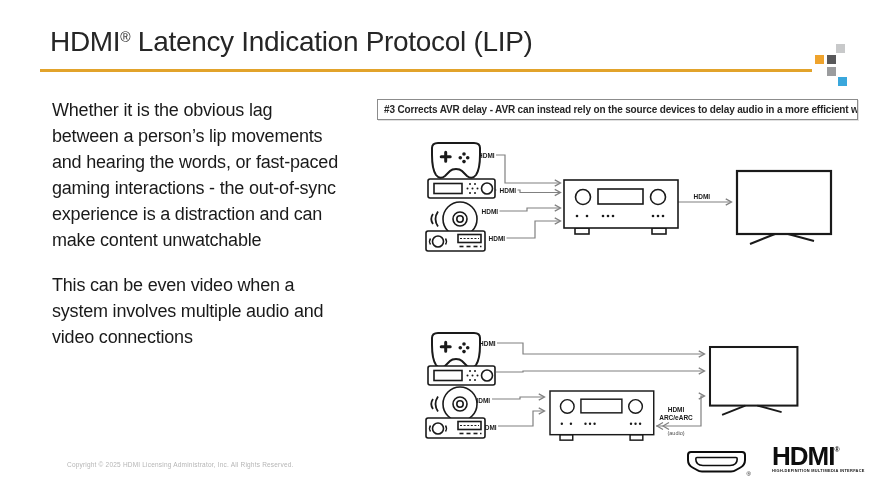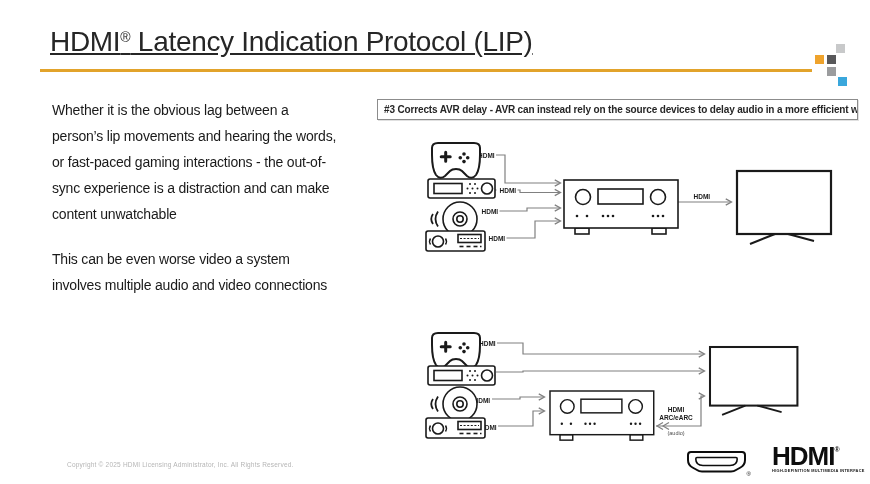--- a/index.html
+++ b/index.html
@@ -5,37 +5,37 @@
   * { margin:0; padding:0; box-sizing:border-box; }
   html,body { background:#ffffff; }
   body { font-family:"Liberation Sans", sans-serif; }
   .slide {
     position:relative; width:870px; height:484px; background:#ffffff;
     overflow:hidden; margin:0 auto;
   }
   
   .title {
     position:absolute; left:50px; top:26px; font-size:28px; font-weight:400;
-    color:#262626; letter-spacing:-0.3px; white-space:nowrap;text-decoration:underline;
+    color:#262626; letter-spacing:-0.3px; white-space:nowrap;
   }
   .title sup { font-size:14px; vertical-align:9px; }
   .gold-rule {
     position:absolute; left:40px; top:69px; width:772px; height:3px;
     background:#E2A32B;
   }
   .sq { position:absolute; width:9px; height:9px; }
   .sq-lightgray { left:836px; top:44px; background:#C8C9CA; }
   .sq-orange    { left:815px; top:55px; background:#EFA32C; }
   .sq-darkgray  { left:827px; top:55px; background:#58585A; }
   .sq-midgray   { left:827px; top:67px; background:#9B9C9E; }
   .sq-blue      { left:838px; top:77px; background:#3AA7DC; }
   
   .left-col {
     position:absolute; left:52px; top:97px; width:286px;
-    font-size:14px; line-height:26px; color:#1a1a1a; letter-spacing:-0.2px;
+    font-size:18px; line-height:26px; color:#1a1a1a; letter-spacing:-0.2px;
   }
   .left-col p + p { margin-top:19px; }
   
   .caption {
     position:absolute; border:1px solid #8c8c8c; background:#ffffff;
     font-size:10px; font-weight:600; color:#262626; letter-spacing:-0.15px;
     line-height:14px; padding:3px 6px 2px 6px;
     box-shadow:1px 1px 0 rgba(0,0,0,0.12);
   }
   .caption-1 { left:377px; top:99px; width:481px; height:21px; white-space:nowrap; overflow:hidden; }
@@ -150,21 +150,21 @@
   <h1 class="title"><span>HDMI</span><sup>®</sup><span> Latency Indication Protocol (LIP)</span></h1>
   <div class="gold-rule"></div>
   <div class="sq sq-lightgray"></div>
   <div class="sq sq-orange"></div>
   <div class="sq sq-darkgray"></div>
   <div class="sq sq-midgray"></div>
   <div class="sq sq-blue"></div>
 
   <div class="left-col">
     <p>Whether it is the obvious lag between a person’s lip movements and hearing the words, or fast-paced gaming interactions - the out-of-sync experience is a distraction and can make content unwatchable</p>
-    <p>This can be even worse video a system involves multiple audio and video connections</p>
+    <p>This can be even video when a system involves multiple audio and video connections</p>
   </div>
 
   <div class="caption caption-1">#3 Corrects AVR delay - AVR can instead rely on the source devices to delay audio in a more efficient way</div>
 
   <svg class="diagram diagram-1" width="490" height="132" viewBox="0 0 490 132">
     <defs>
       <marker id="arrow-d1" viewBox="0 0 8 8" refX="6" refY="4" markerWidth="7" markerHeight="7" orient="auto">
         <path d="M1,1 L6.5,4 L1,7" fill="none" stroke="#808080" stroke-width="1.2"></path>
       </marker>
     </defs>

